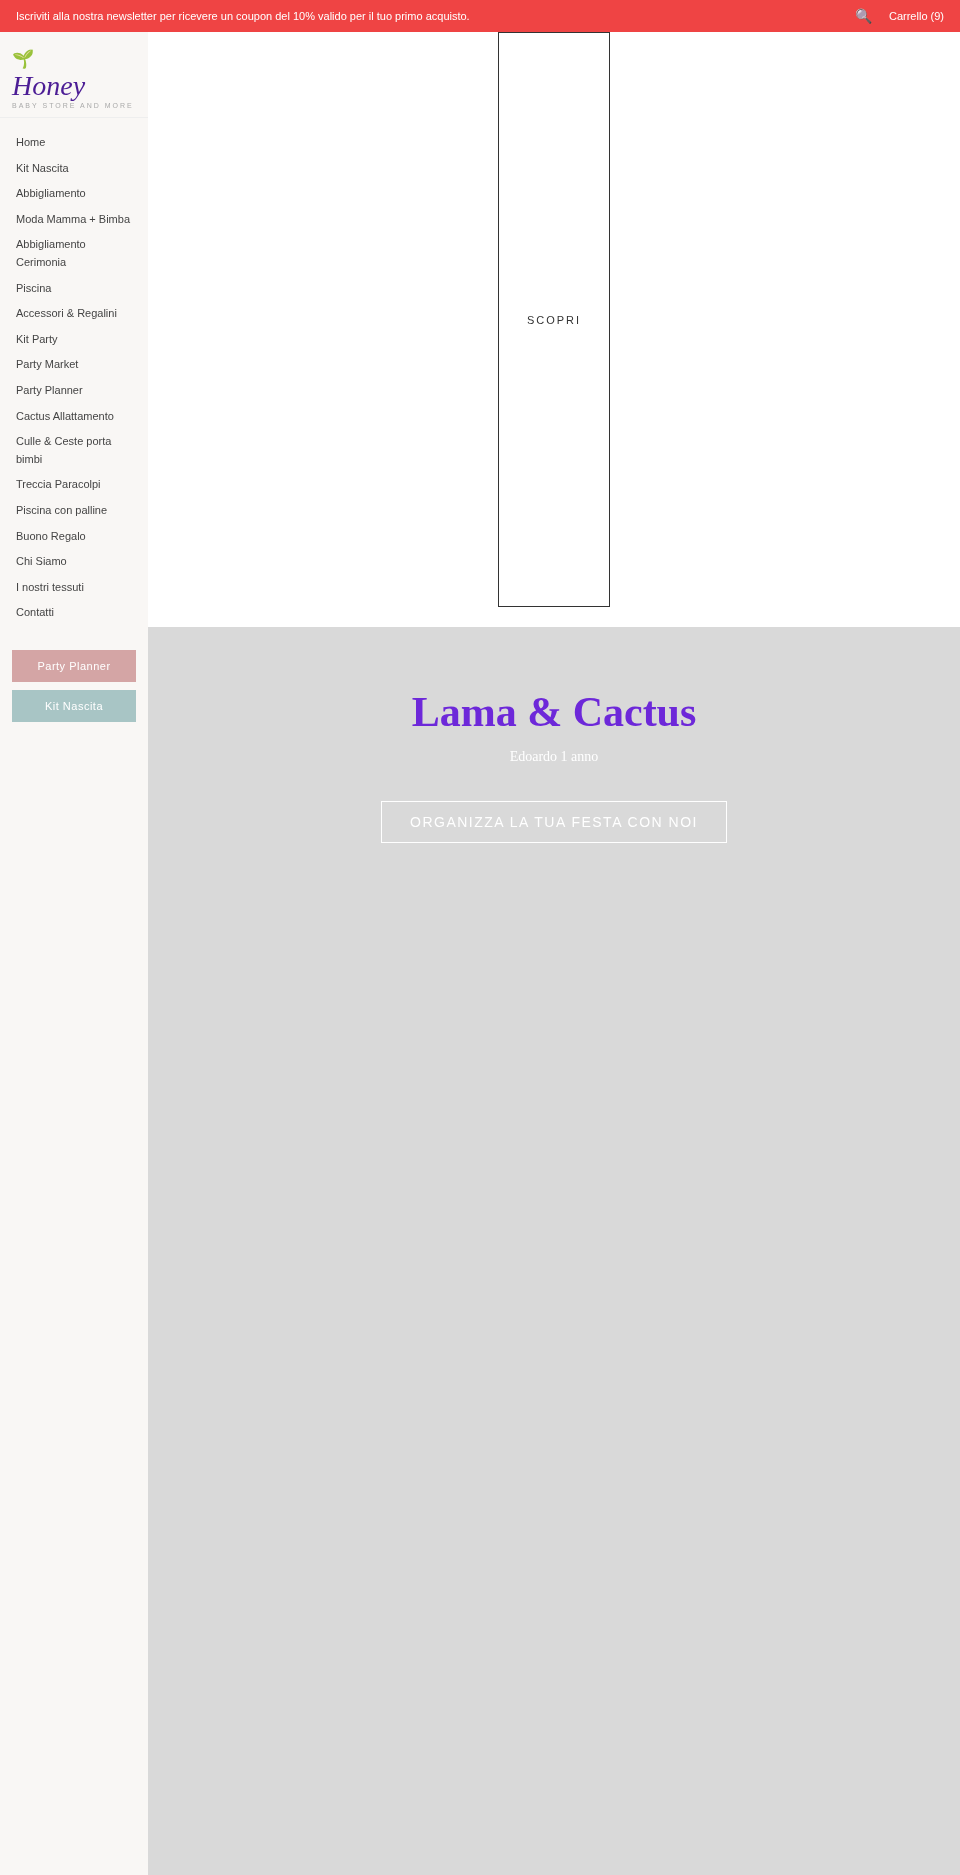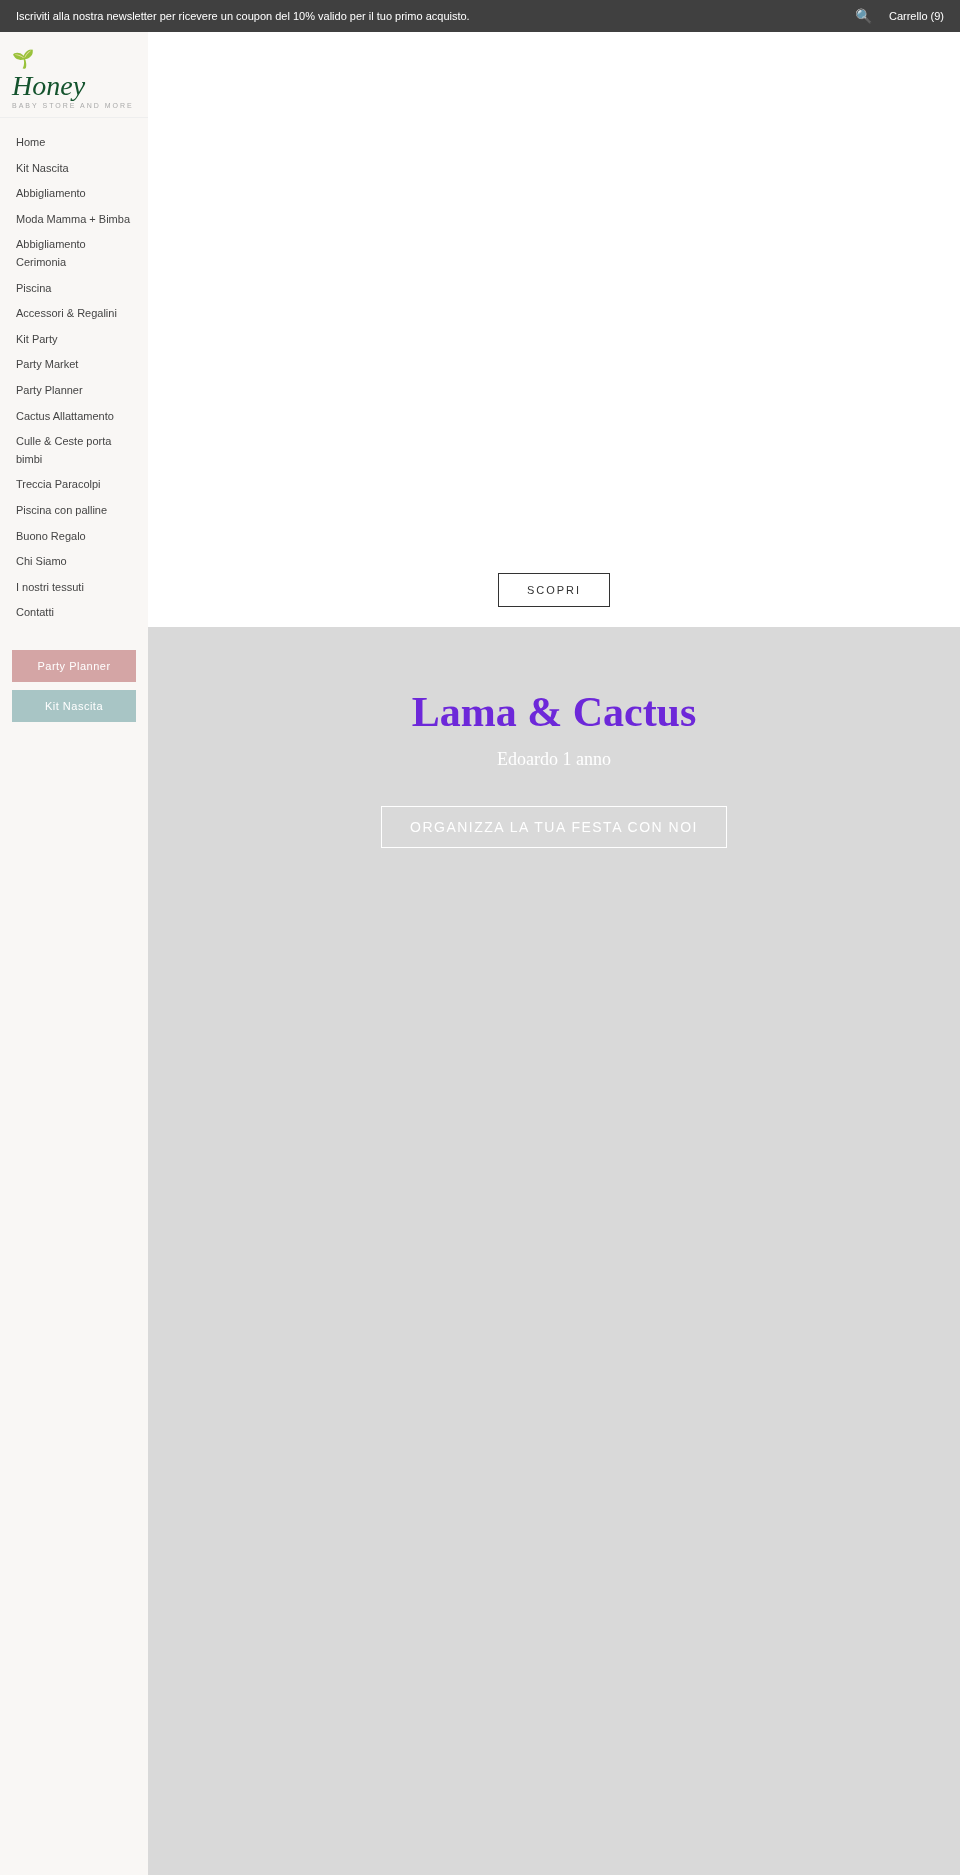--- a/index.html
+++ b/index.html
@@ -1,20 +1,20 @@
 <!DOCTYPE html>
 <html><head>
   <meta charset="utf-8">
   <style>
     * { margin: 0; padding: 0; box-sizing: border-box; }
     body { font-family: Georgia, 'Times New Roman', serif; background: #fff; width: 960px; min-height: 1875px; overflow-x: hidden; }
 
     
     .top-banner {
-      background: #404040;
+      background: #ef4444;
       color: #fff;
       font-size: 11px;
       font-family: Arial, sans-serif;
       padding: 8px 16px;
       display: flex;
       justify-content: space-between;
       align-items: center;
       position: relative;
       z-index: 10;
     }
@@ -41,21 +41,21 @@
       flex-shrink: 0;
     }
 
     .logo-area {
       padding: 16px 12px 8px 12px;
       border-bottom: 1px solid #eee;
     }
     .logo-text {
       font-family: 'Palatino Linotype', Palatino, serif;
       font-size: 28px;
-      color: #14532d;
+      color: #4c1d95;
       line-height: 1;
       font-style: italic;
       font-weight: normal;
     }
     .logo-subtitle {
       font-size: 7px;
       color: #aaa;
       letter-spacing: 2px;
       font-family: Arial, sans-serif;
       text-transform: uppercase;
@@ -118,21 +118,20 @@
       position: relative;
       background: #fff;
       min-height: 1855px;
     }
 
     
     .hero-blank {
       background: #fff;
       height: 595px;
       display: flex;
-      align-items: flex-end;
       justify-content: center;
       padding-bottom: 20px;
     }
 
     .scopri-btn {
       display: inline-block;
       border: 1.5px solid #333;
       background: #fff;
       color: #333;
       font-size: 11px;
@@ -158,21 +157,21 @@
     .feature-title {
       font-size: 42px;
       font-family: Georgia, serif;
       color: #6d28d9;
       text-align: left;
       font-weight: bold;
       line-height: 1.2;
       margin-bottom: 12px;
     }
     .feature-subtitle {
-      font-size: 18px;
+      font-size: 14px;
       font-family: Georgia, serif;
       color: #fff;
       text-align: center;
       margin-bottom: 36px;
       font-weight: normal;
     }
 
     .organize-btn {
       display: inline-block;
       border: 1.5px solid #fff;

